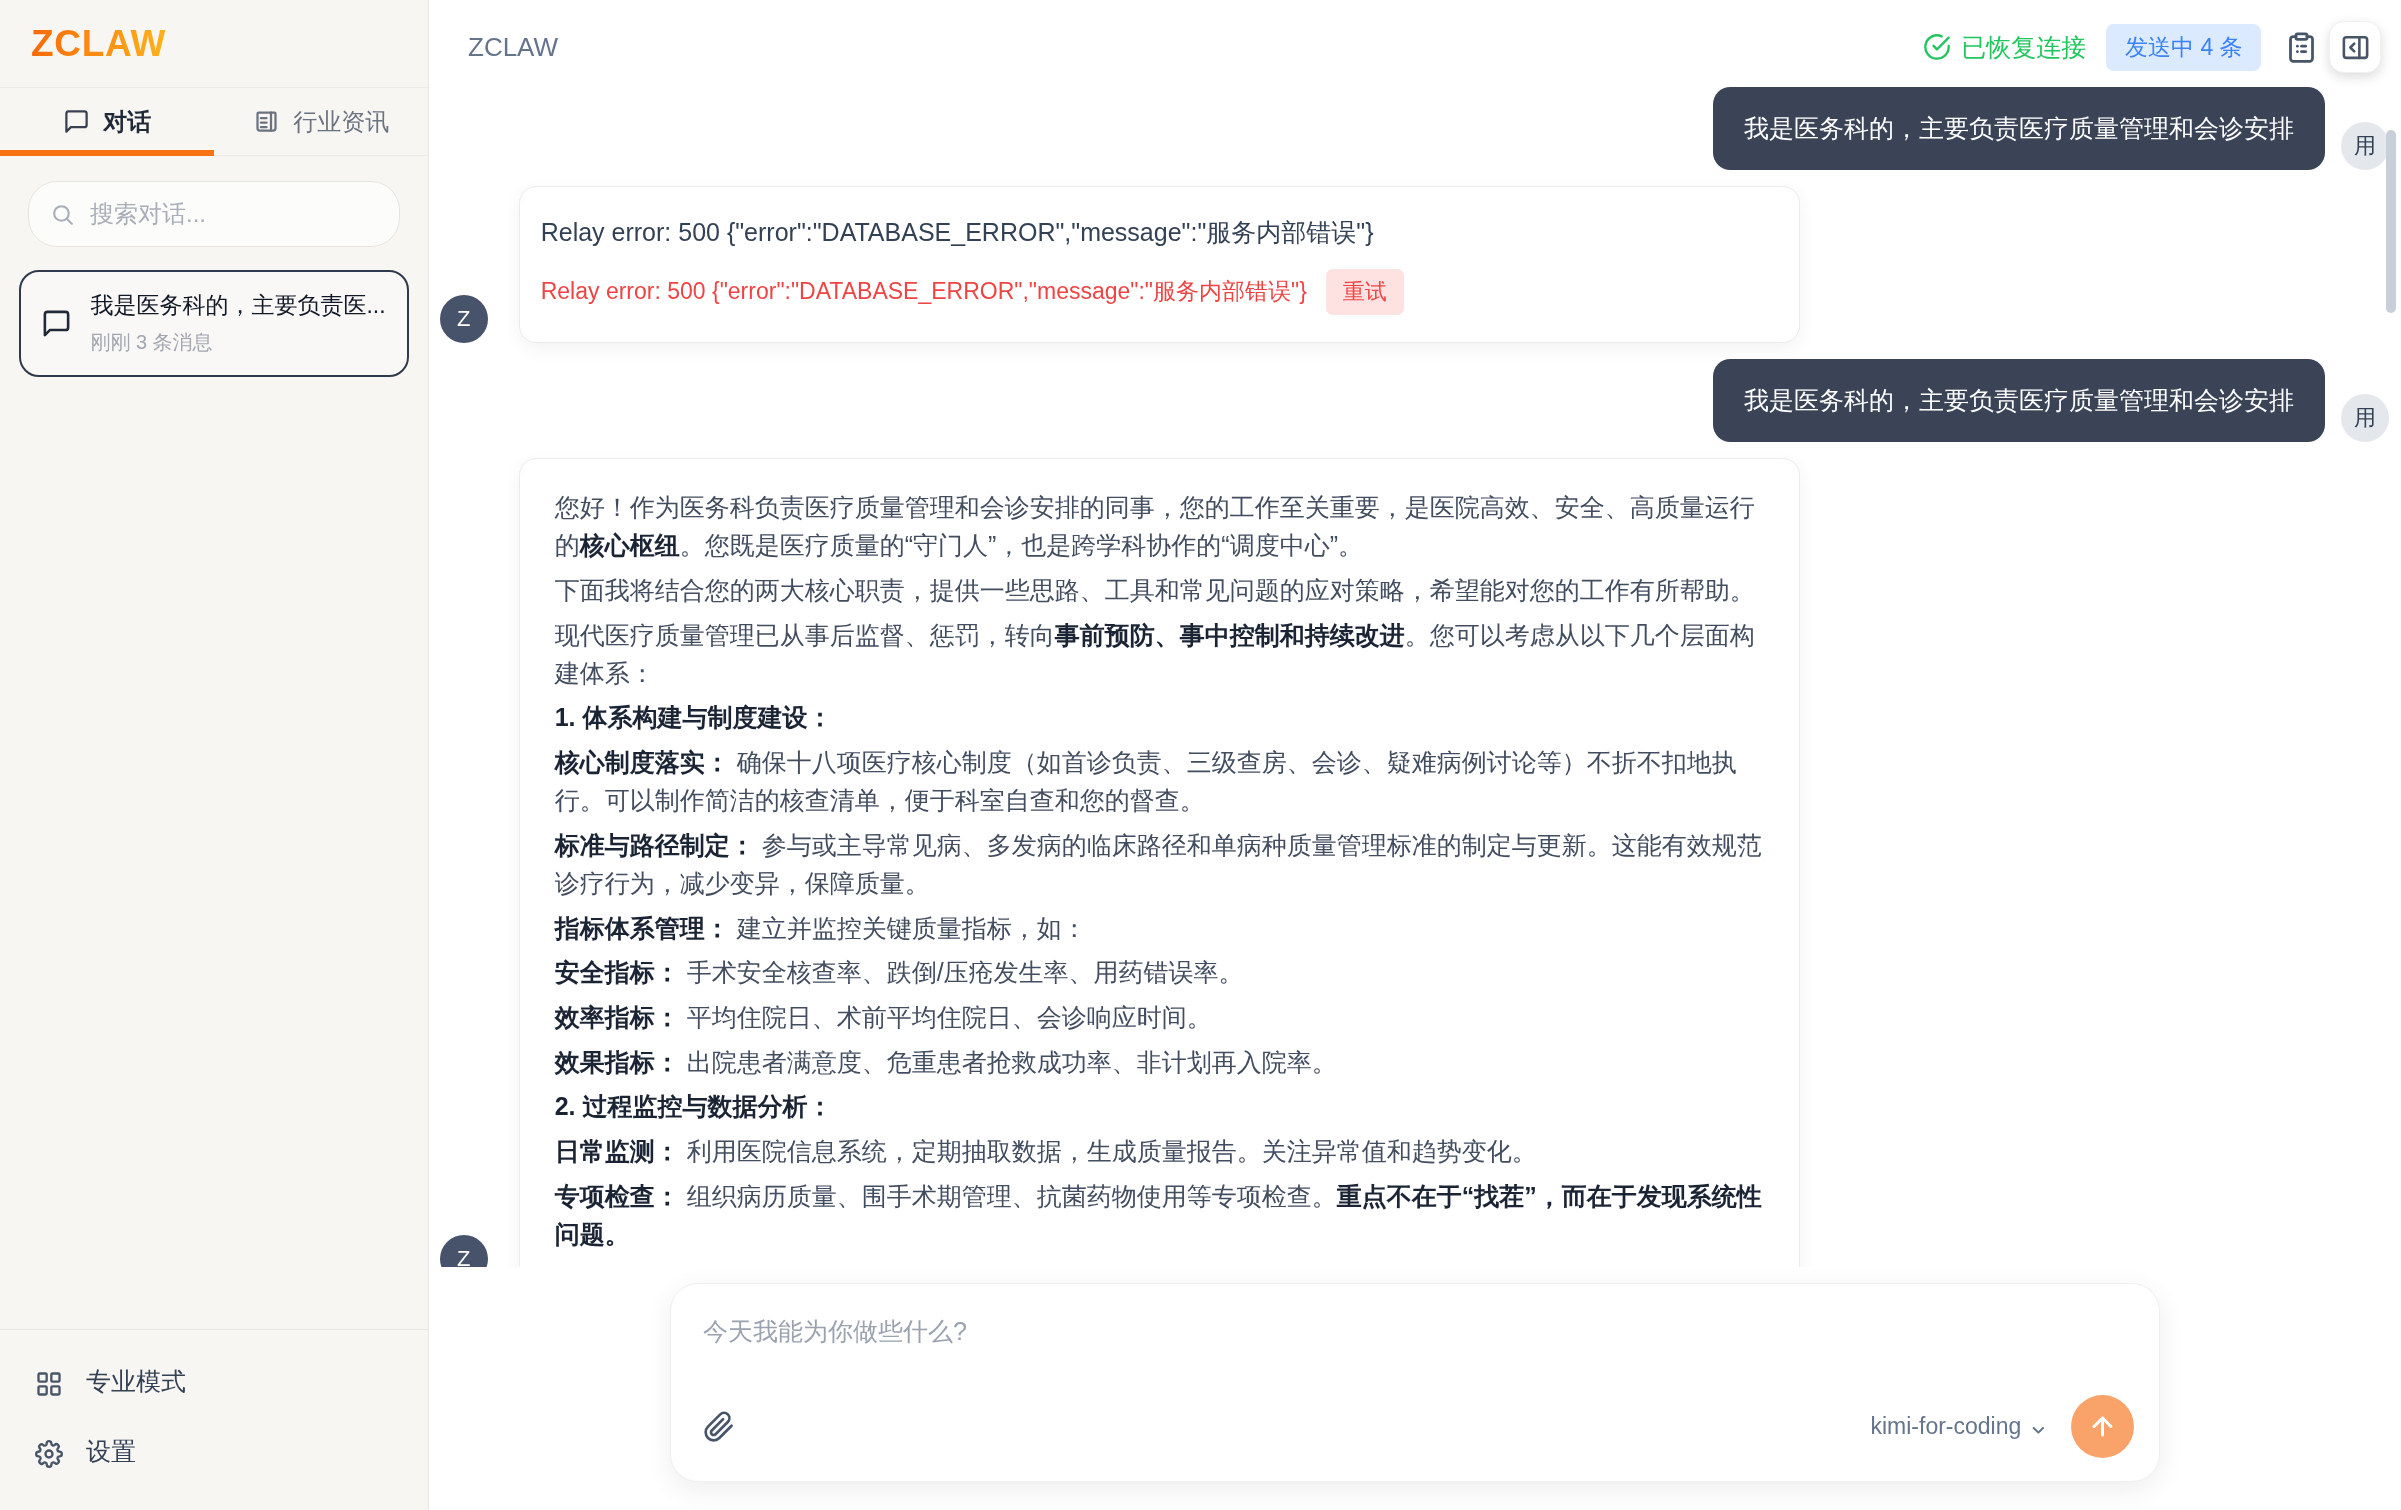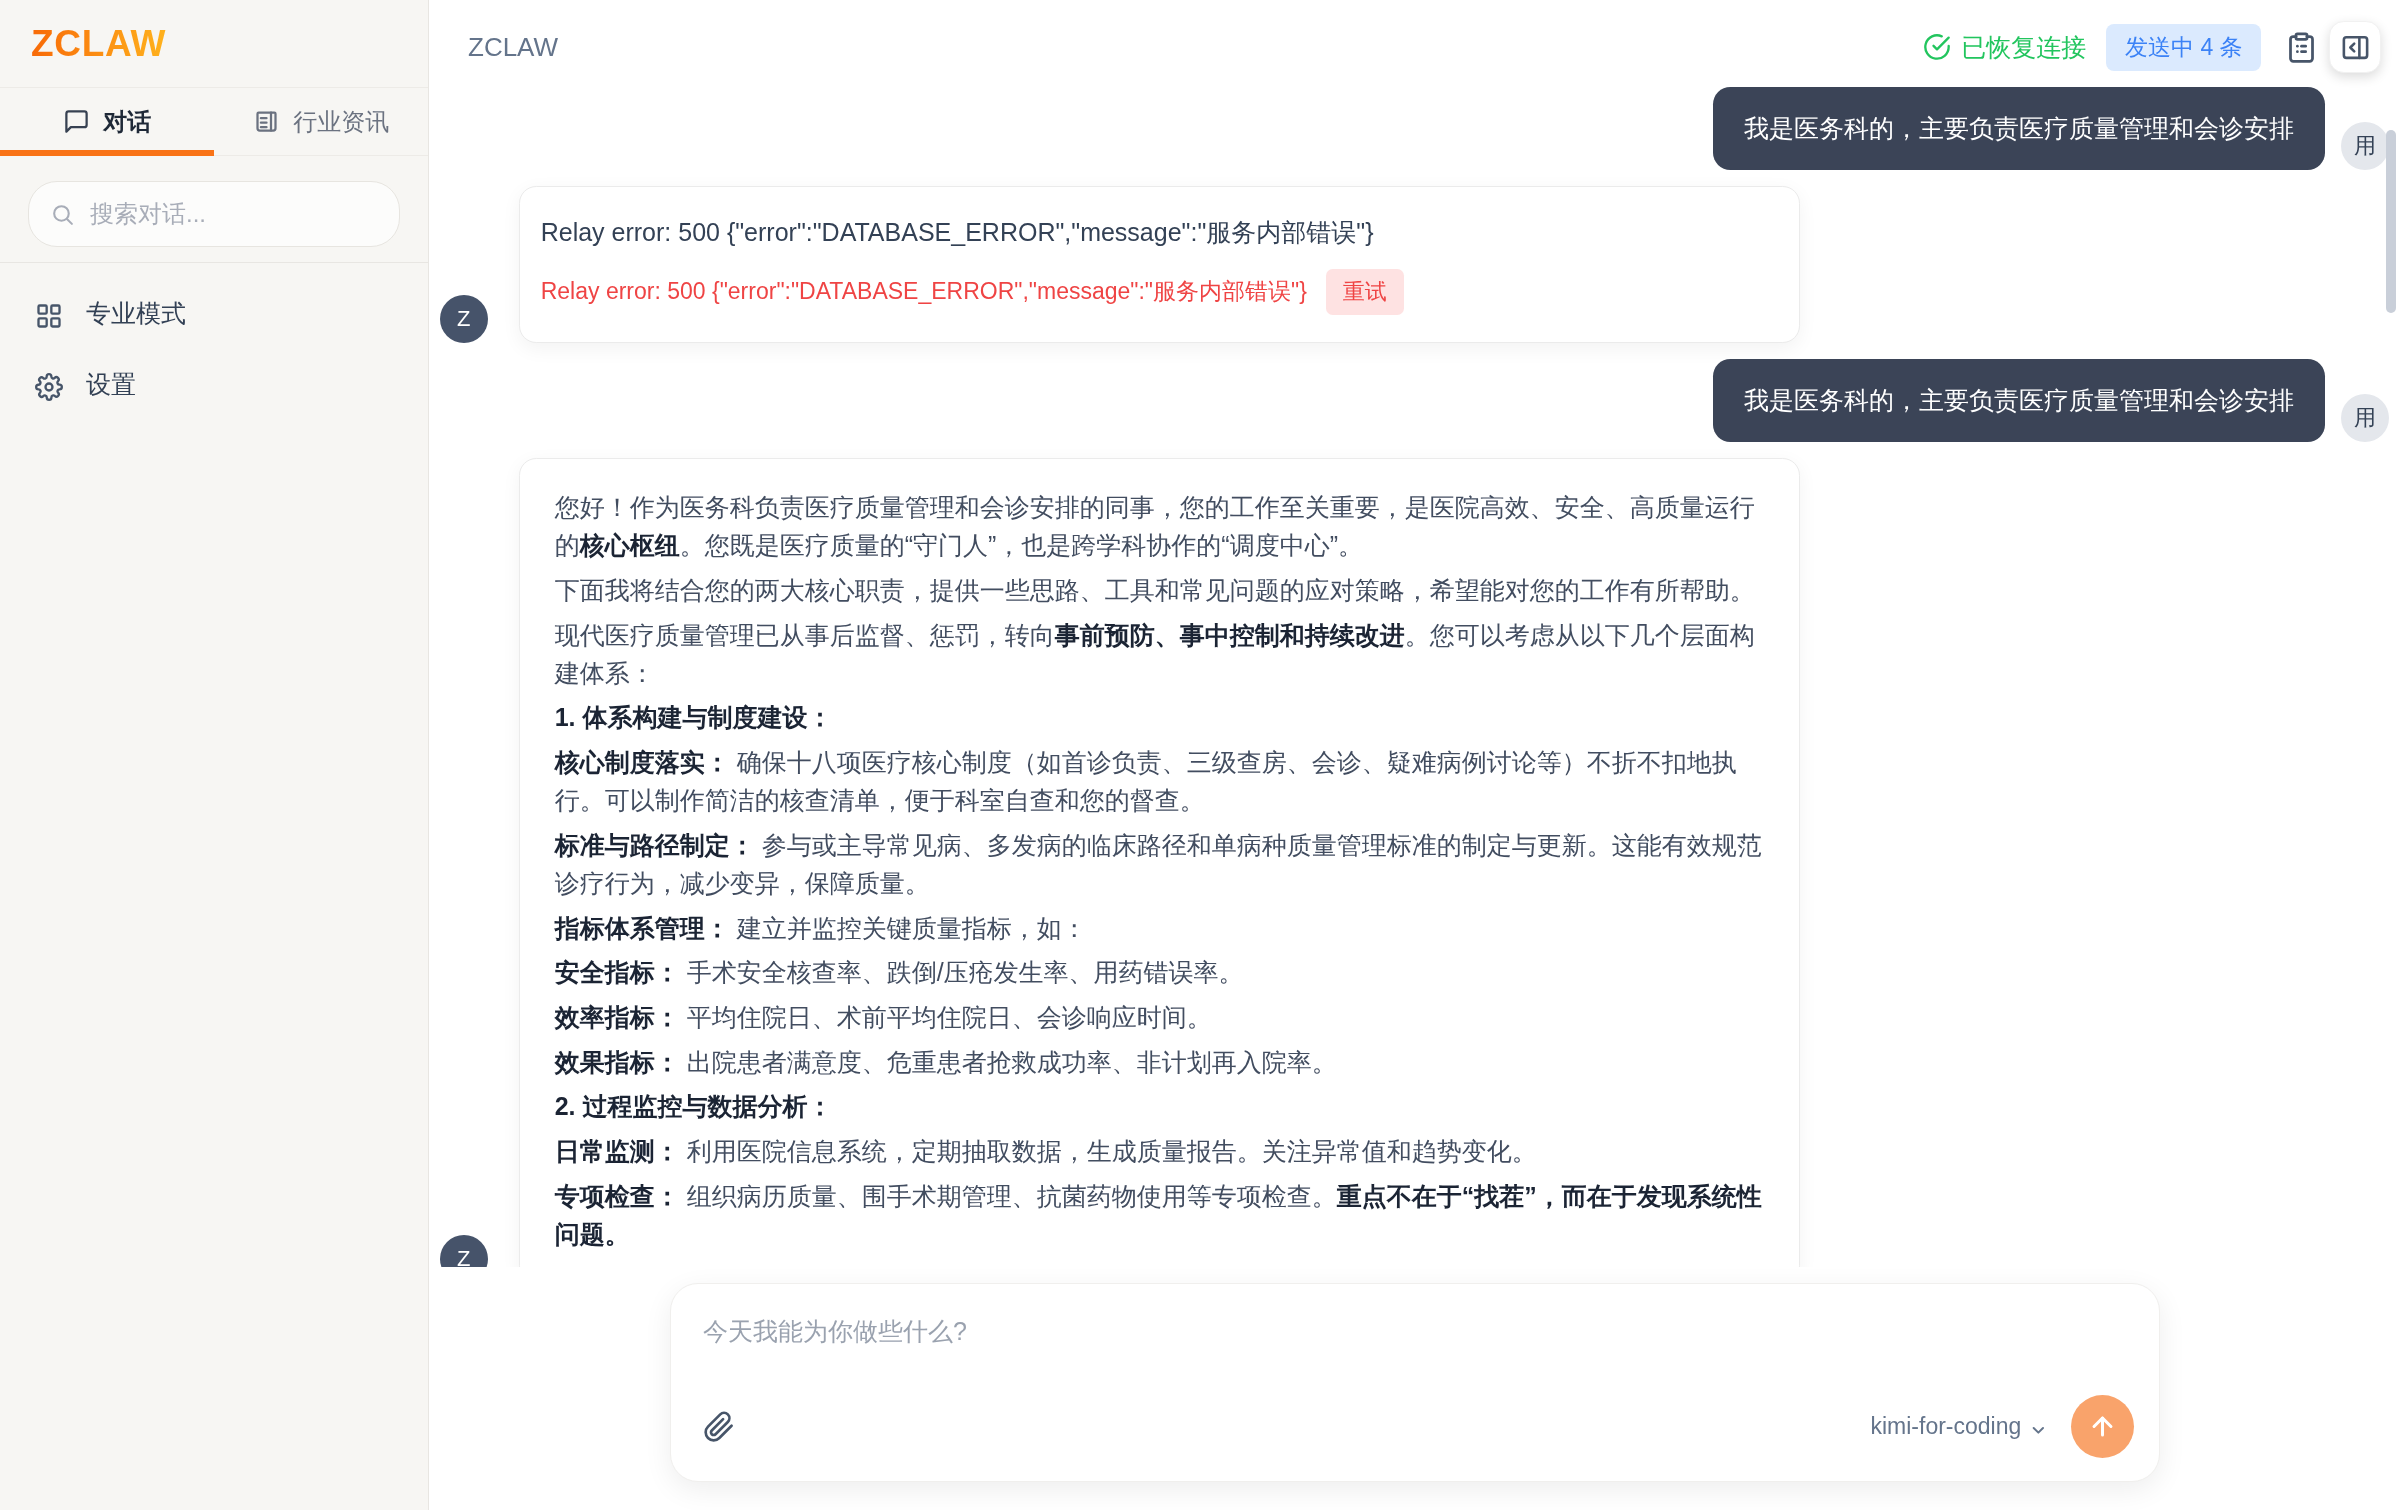--- a/index.html
+++ b/index.html
@@ -148,20 +148,33 @@
       <span class="sicon">
         <svg width="25" height="25" viewBox="0 0 24 24" fill="none" stroke="currentColor" stroke-width="2" stroke-linecap="round">
             <circle cx="11" cy="11" r="7"></circle>
             <line x1="21" y1="21" x2="16.5" y2="16.5"></line>
           </svg>
       </span>
       <input type="text" placeholder="搜索对话..." style="">
     </div>
   </div>
 
+  <div class="conv-list">
+    <div class="conv-item">
+      <span class="conv-icon">
+        <svg width="31" height="31" viewBox="0 0 24 24" fill="none" stroke="currentColor" stroke-width="2" stroke-linecap="round" stroke-linejoin="round">
+            <path d="M21 15a2 2 0 0 1-2 2H7l-4 4V5a2 2 0 0 1 2-2h14a2 2 0 0 1 2 2z"></path>
+          </svg>
+      </span>
+      <span class="conv-texts">
+        <div class="conv-title">我是医务科的，主要负责医...</div>
+        <div class="conv-meta">刚刚  3 条消息</div>
+      </span>
+    </div>
+  </div>
 
   <div class="sidebar-footer">
     <div class="foot-item">
       <span class="ficon">
         <svg width="28" height="28" viewBox="0 0 24 24" fill="none" stroke="currentColor" stroke-width="2" stroke-linecap="round">
             <rect x="3" y="3" width="7" height="7" rx="1"></rect>
             <rect x="14" y="3" width="7" height="7" rx="1"></rect>
             <rect x="3" y="14" width="7" height="7" rx="1"></rect>
             <rect x="14" y="14" width="7" height="7" rx="1"></rect>
           </svg>

